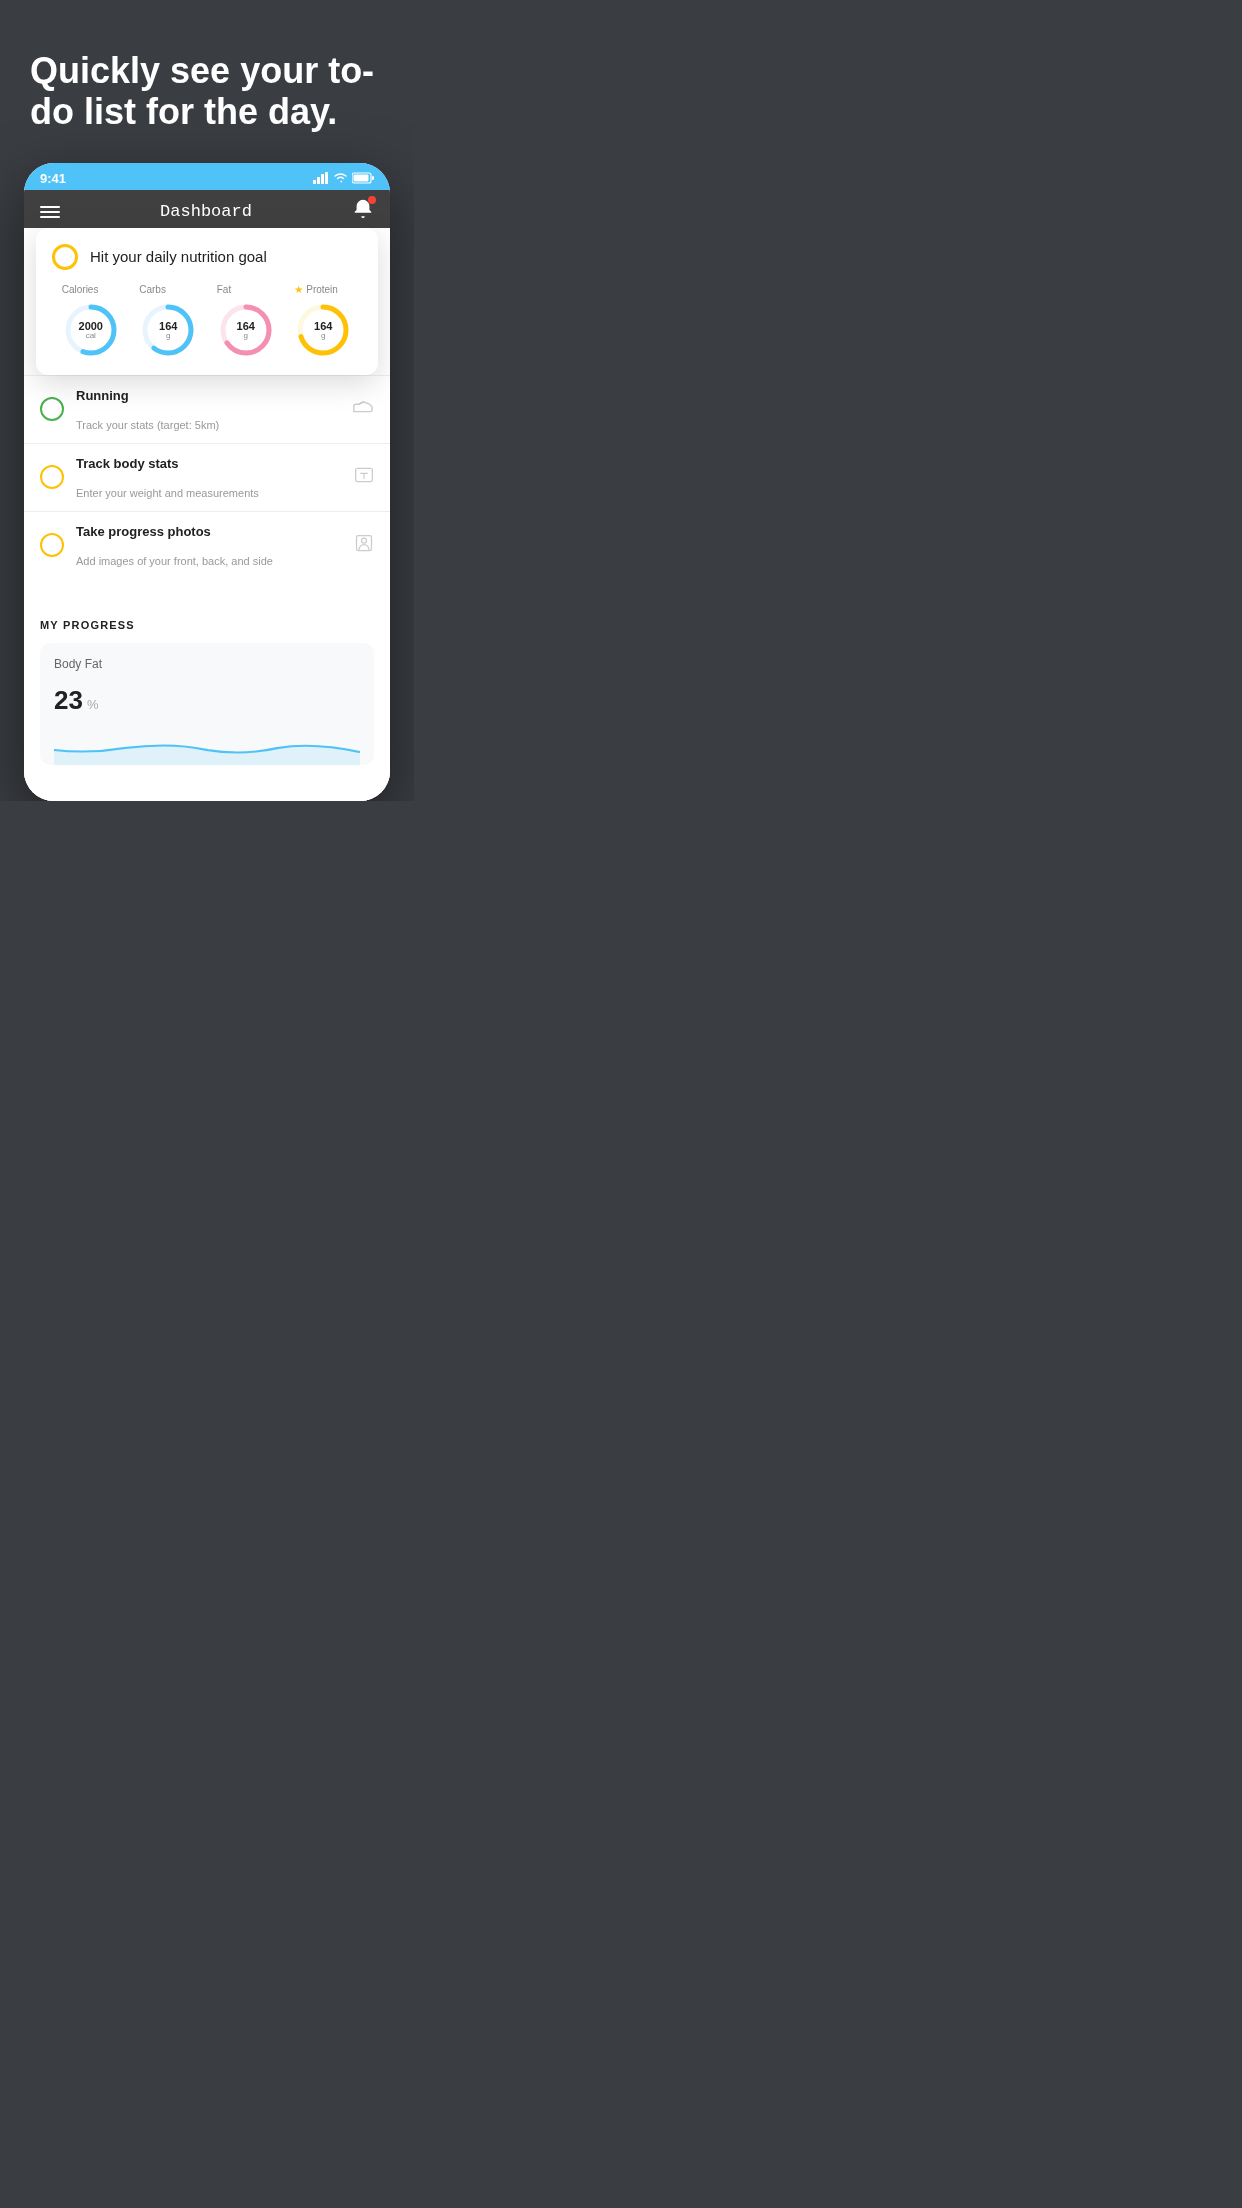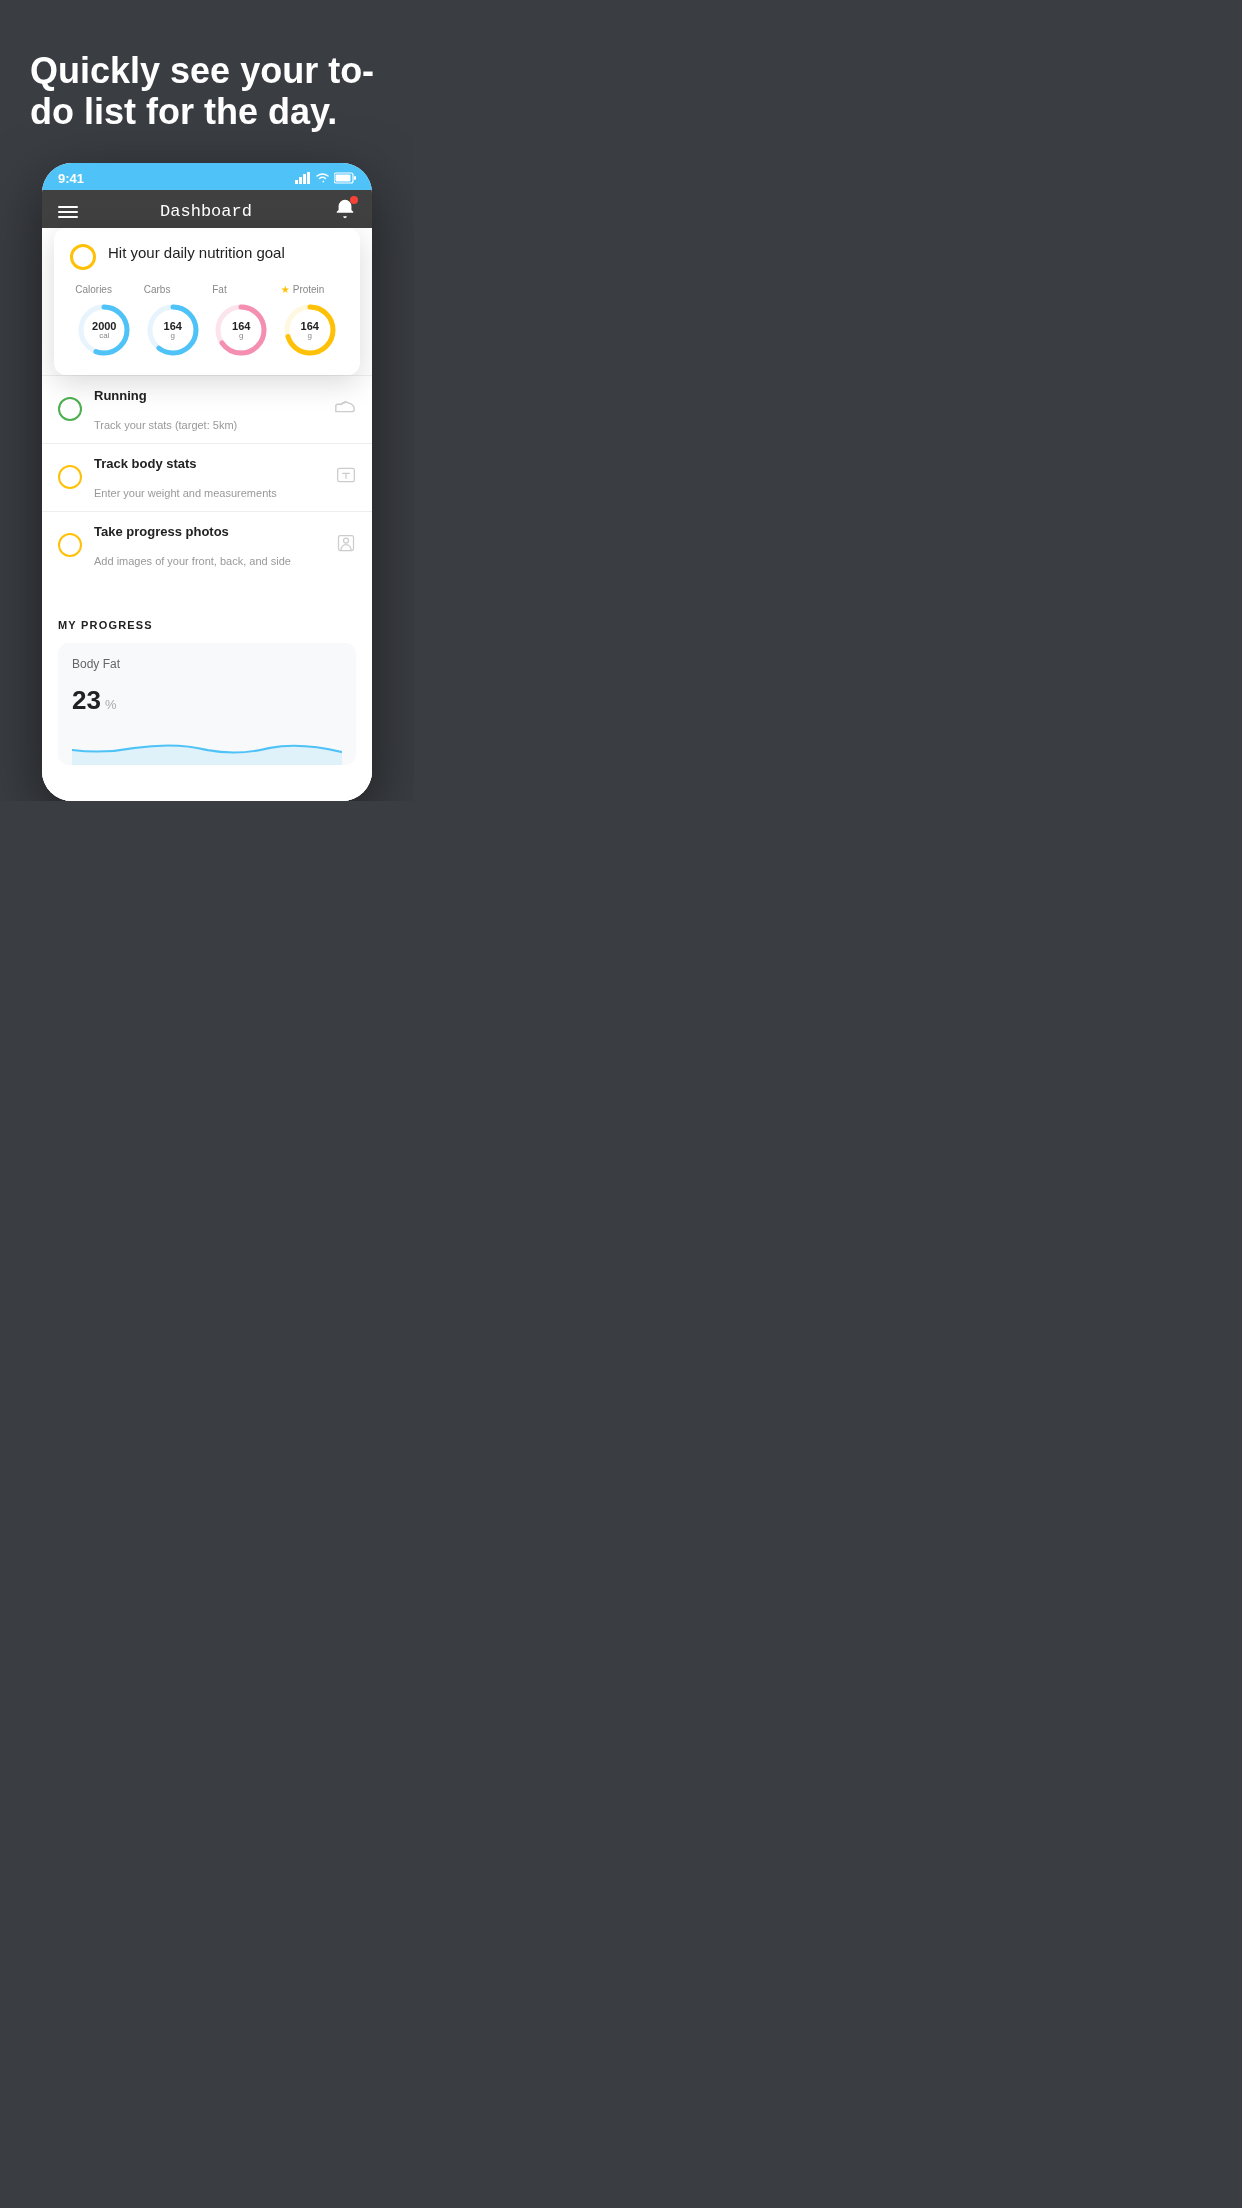--- a/index.html
+++ b/index.html
@@ -22,21 +22,21 @@
       color: white;
     }
 
     .hero-text h1 {
       font-size: 36px;
       font-weight: 800;
       line-height: 1.15;
     }
 
     .phone-container {
-      width: 330px;
+      width: 366px;
       background: white;
       border-radius: 30px;
       overflow: hidden;
       box-shadow: 0 20px 60px rgba(0,0,0,0.5);
       position: relative;
     }
 
     
     .status-bar {
       background: #4fc3f7;
@@ -121,21 +121,21 @@
       border-radius: 12px;
       margin: -10px 12px 0 12px;
       padding: 16px;
       box-shadow: 0 8px 30px rgba(0,0,0,0.15);
       position: relative;
       z-index: 10;
     }
 
     .nutrition-title-row {
       display: flex;
-      align-items: flex-start;
+      align-items: center;
       gap: 12px;
       margin-bottom: 14px;
     }
 
     .circle-check {
       width: 26px;
       height: 26px;
       border-radius: 50%;
       border: 3px solid #FFC107;
       flex-shrink: 0;

